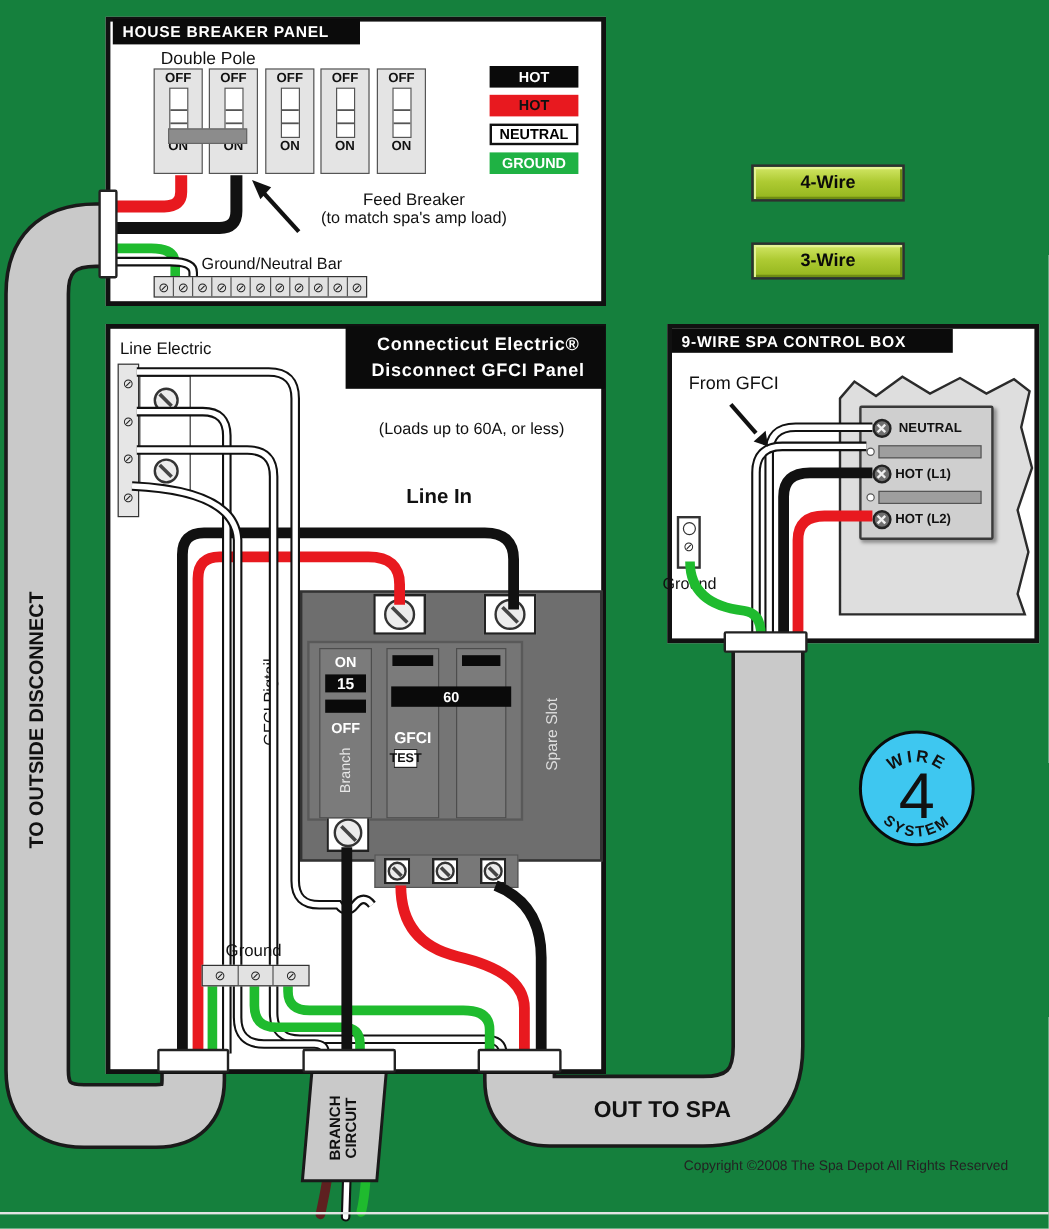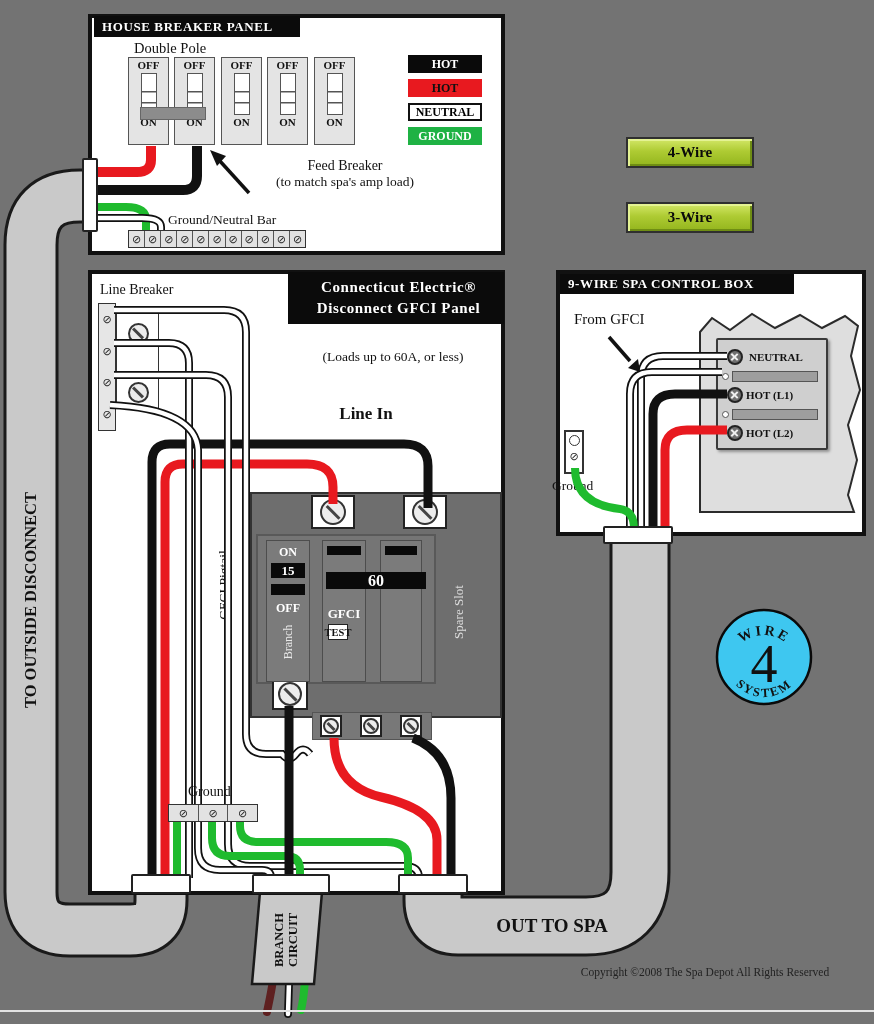--- a/index.html
+++ b/index.html
@@ -1,17 +1,17 @@
 <!DOCTYPE html>
 <html><head>
 <meta charset="utf-8">
 <style>
   html,body{margin:0;padding:0;background:#fff;}
-  .canvas{position:relative;width:874px;height:1024px;background:#737373;overflow:hidden;
-          font-family:Liberation Serif, serif;color:#111;}
+  .canvas{position:relative;width:874px;height:1024px;background:#15803d;overflow:hidden;
+          font-family:Liberation Sans, sans-serif;color:#111;}
   .abs{position:absolute;}
   .panel{position:absolute;border:4px solid #111;background:#fff;box-sizing:border-box;}
   .hdr-tab{position:absolute;background:#0b0b0b;color:#fff;font-weight:bold;
            display:flex;align-items:center;padding-left:8px;letter-spacing:.6px;box-sizing:border-box;}
   .lbl{position:absolute;display:flex;align-items:center;}
   .ctr{justify-content:center;text-align:center;}
   .vtext{position:absolute;display:flex;align-items:center;justify-content:center;
          transform:rotate(-90deg);white-space:nowrap;}
   .breaker{position:absolute;top:57px;width:41px;height:88px;background:#e4e4e4;
            border:1.5px solid #555;box-sizing:border-box;display:flex;flex-direction:column;
@@ -143,21 +143,21 @@
   </div>
 
   <div class="btn-green" style="left:626px;top:137px;">4-Wire</div>
   <div class="btn-green" style="left:626px;top:202px;">3-Wire</div>
 
   <div class="hdr-tab ctr" style="left:288px;top:272px;width:216px;height:52px;font-size:15px;z-index:22;
        display:flex;flex-direction:column;justify-content:center;padding-left:5px;line-height:21px;text-align:center;">
     <div>Connecticut Electric®</div>
     <div>Disconnect GFCI Panel</div>
   </div>
-  <div class="lbl" style="left:100px;top:281px;width:110px;height:17px;font-size:14px;z-index:20;">Line Breaker</div>
+  <div class="lbl" style="left:100px;top:281px;width:110px;height:17px;font-size:14px;z-index:20;">Line Electric</div>
 
   <div class="abs" style="left:98px;top:303px;width:18px;height:128px;background:#e6e6e6;border:1.5px solid #333;
        box-sizing:border-box;display:flex;flex-direction:column;justify-content:space-around;align-items:center;
        font-size:11px;color:#222;z-index:20;">
     <span>⊘</span>
     <span>⊘</span>
     <span>⊘</span>
     <span>⊘</span>
   </div>
   <div class="abs" style="left:116px;top:313px;width:43px;height:96px;border:1.5px solid #333;background:#fff;
@@ -191,21 +191,21 @@
   </div>
   <div class="vtext" style="left:254px;top:632px;width:68px;height:20px;font-size:12px;color:#e8e8e8;z-index:22;">Branch</div>
 
   <div class="gcol" style="left:322px;top:540px;width:44px;height:142px;">
     <div class="blkbar" style="width:34px;height:9px;margin-top:5px;"></div>
   </div>
   <div class="gcol" style="left:380px;top:540px;width:42px;height:142px;">
     <div class="blkbar" style="width:32px;height:9px;margin-top:5px;"></div>
   </div>
   <div class="abs ctr blkbar" style="left:326px;top:572px;width:100px;height:17px;display:flex;align-items:center;
-       justify-content:center;color:#fff;font-size:16px;font-weight:bold;z-index:22;">60</div>
+       justify-content:center;color:#fff;font-size:12px;font-weight:bold;z-index:22;">60</div>
   <div class="abs ctr" style="left:322px;top:606px;width:44px;height:16px;display:flex;align-items:center;justify-content:center;
        color:#fff;font-size:13px;font-weight:bold;z-index:22;">GFCI</div>
   <div class="abs ctr" style="left:328px;top:624px;width:20px;height:16px;background:#fff;border:1.5px solid #222;
        display:flex;align-items:center;justify-content:center;font-size:10.5px;font-weight:bold;box-sizing:border-box;z-index:22;">TEST</div>
   <div class="vtext" style="left:413px;top:602px;width:92px;height:20px;font-size:13px;color:#ddd;z-index:22;">Spare Slot</div>
 
   <div class="term" style="left:272px;top:678px;width:36px;height:32px;">
     <div class="screw" style="width:24px;height:24px;"></div>
   </div>
   <div class="abs" style="left:312px;top:712px;width:120px;height:28px;background:#787878;border:1.5px solid #555;

